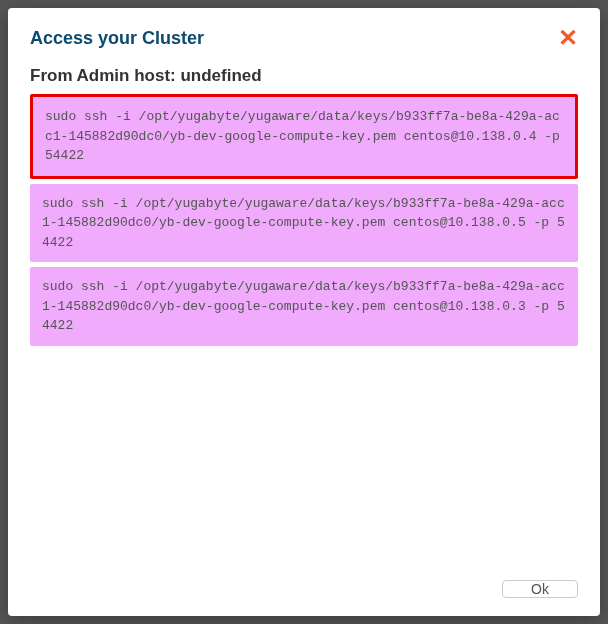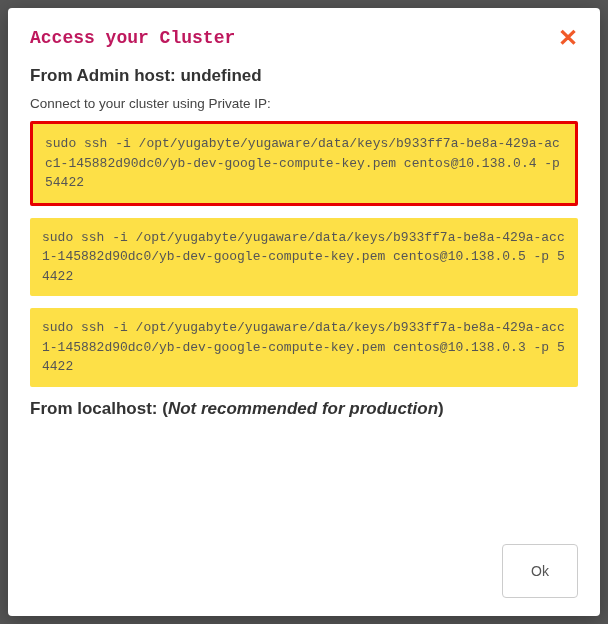--- a/index.html
+++ b/index.html
@@ -29,22 +29,21 @@
     }
     .modal-header {
       display: flex;
       justify-content: space-between;
       align-items: center;
       padding: 18px 22px 14px 22px;
     }
     .modal-title {
       font-size: 18px;
       font-weight: 600;
-      color: #be185d;
-      font-family: Liberation Mono, monospace;
+      color: #0c4a6e;
     }
     .close-btn {
       color: #f15a29;
       font-size: 24px;
       line-height: 1;
       cursor: pointer;
       font-weight: 600;
       background: none;
       border: none;
     }
@@ -63,71 +62,67 @@
     .section-title em {
       font-style: italic;
     }
     .subtitle {
       font-size: 13.5px;
       color: #444;
       margin-bottom: 10px;
       margin-top: 10px;
     }
     .code-block {
-      background: #fde047;
+      background: #f0abfc;
       padding: 10px 12px;
       font-family: "SFMono-Regular", Consolas, "Liberation Mono", Menlo, Courier, monospace;
       font-size: 13px;
       color: #555;
       line-height: 1.5;
       word-break: break-all;
-      margin-bottom: 12px;
+      margin-bottom: 5px;
       border-radius: 2px;
     }
     .code-block.highlighted {
       border: 3px solid #e60000;
     }
     .modal-footer {
       padding: 18px 22px;
       display: flex;
       justify-content: flex-end;
       border-top: 0px solid #eee;
     }
     .ok-btn {
       background: #fff;
       border: 1px solid #ccc;
       border-radius: 4px;
-      padding: 18px 28px;
+      padding: 0 28px;
       font-size: 14px;
       color: #555;
       cursor: pointer;
     }
     .spacer {
       height: 18px;
     }
   </style>
 </head>
 <body>
 
 <div class="modal">
   <div class="modal-header">
     <div class="modal-title">Access your Cluster</div>
     <button class="close-btn">✕</button>
   </div>
   <div class="modal-body">
     <div class="section-title">From Admin host: undefined</div>
-    <div class="subtitle">Connect to your cluster using Private IP:</div>
 
     <div class="code-block highlighted">sudo ssh -i /opt/yugabyte/yugaware/data/keys/b933ff7a-be8a-429a-acc1-145882d90dc0/yb-dev-google-compute-key.pem centos@10.138.0.4 -p 54422</div>
     <div class="code-block">sudo ssh -i /opt/yugabyte/yugaware/data/keys/b933ff7a-be8a-429a-acc1-145882d90dc0/yb-dev-google-compute-key.pem centos@10.138.0.5 -p 54422</div>
     <div class="code-block">sudo ssh -i /opt/yugabyte/yugaware/data/keys/b933ff7a-be8a-429a-acc1-145882d90dc0/yb-dev-google-compute-key.pem centos@10.138.0.3 -p 54422</div>
 
-    <div class="section-title">
-      <span>From localhost: (</span><em>Not recommended for production</em><span>)</span>
-    </div>
 
     <div class="spacer"></div>
 
 
 
   </div>
   <div class="modal-footer">
     <button class="ok-btn">Ok</button>
   </div>
 </div>

